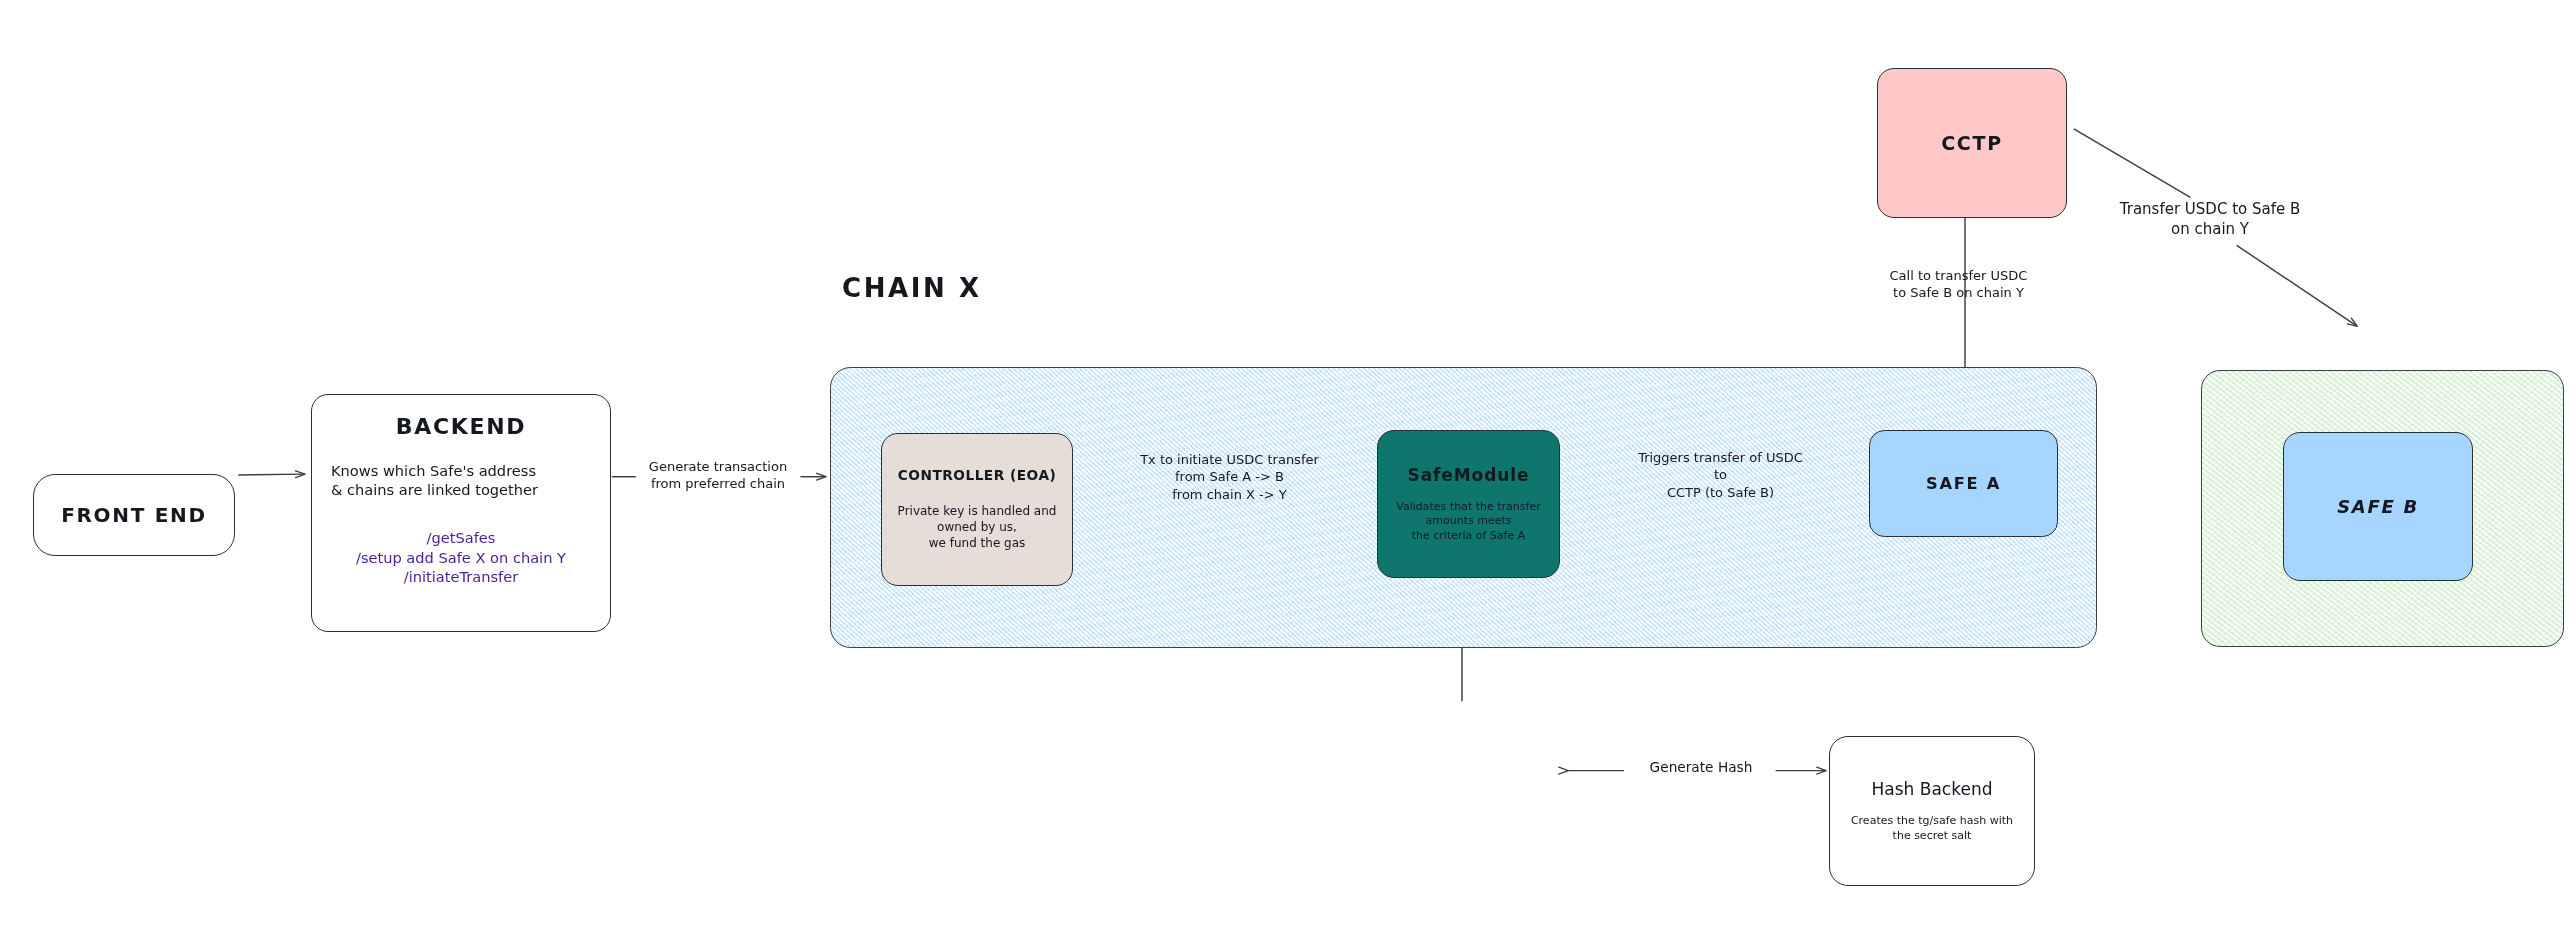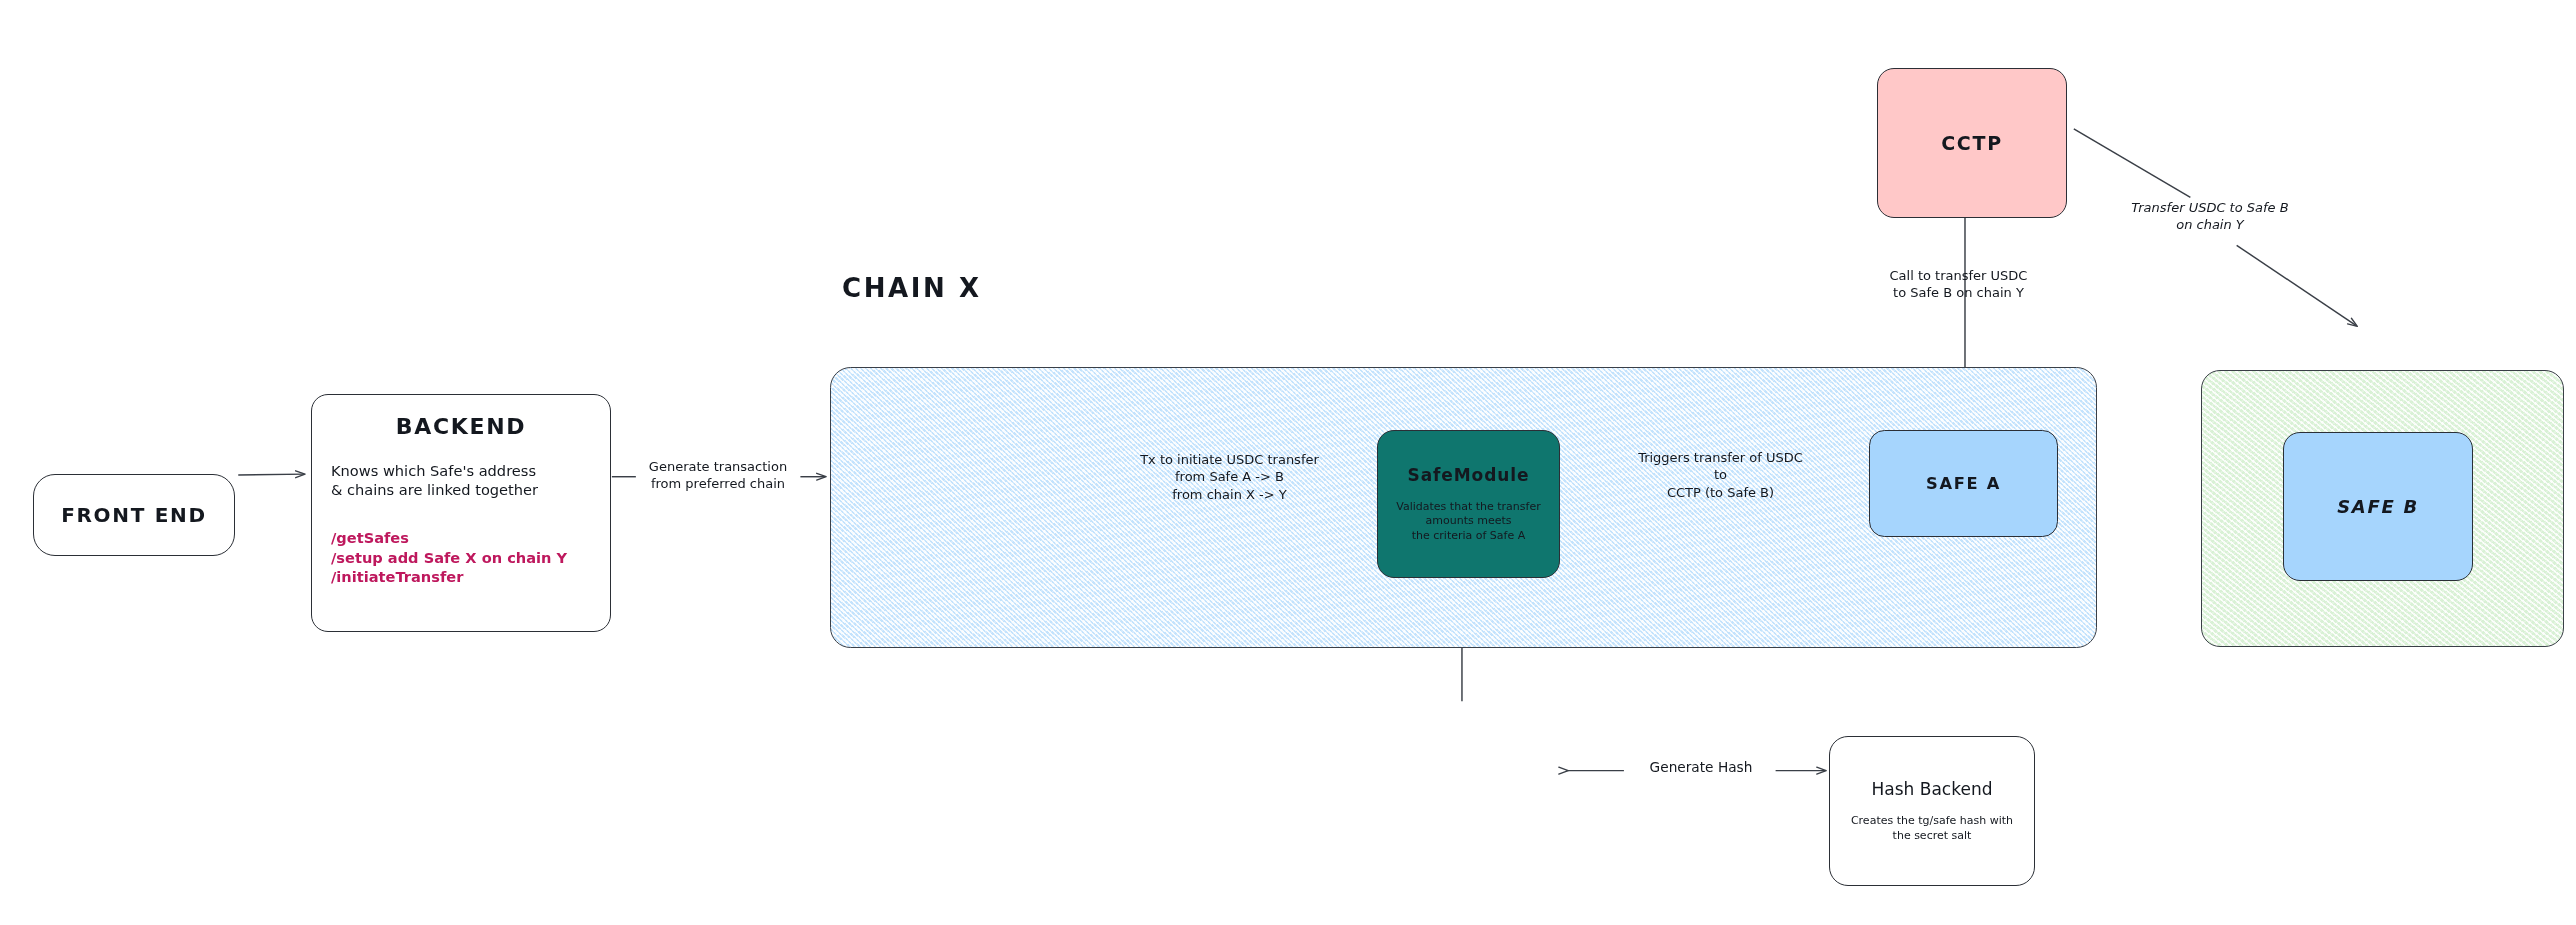--- a/index.html
+++ b/index.html
@@ -7,21 +7,21 @@
        font-family:"DejaVu Sans",sans-serif;color:#14181f;}
   #canvas{position:absolute;left:0;top:0;width:2576px;height:926px;}
   svg.layer{position:absolute;left:0;top:0;width:2576px;height:926px;pointer-events:none;}
 
   .node{position:absolute;box-sizing:border-box;border:1.7px solid #2b2f36;border-radius:19px;
         display:flex;flex-direction:column;align-items:center;justify-content:center;
         background:#ffffff;text-align:center;margin-top:40px;}
   .node.sq{border-radius:15.4px;}
   .title{font-weight:700;letter-spacing:0.9px;}
   .body{font-weight:400;line-height:1.32;}
-  .api{color:#be185d;font-weight:700;line-height:1.34;text-align:left;}
+  .api{color:#4c1d95;font-weight:400;line-height:1.34;text-align:center;}
 
   
   #front-end{left:33px;top:434px;width:202px;height:82px;border-radius:22px;}
   #front-end .title{font-size:20px;letter-spacing:1.7px;}
 
   #backend{left:311px;top:354px;width:300px;height:238px;border-radius:17px;
            align-items:stretch;justify-content:flex-start;padding:15.4px 19px 0 19px;}
   #backend .title{font-size:22px;letter-spacing:1.7px;text-align:center;margin:3.4px 0 22px 0;}
   #backend .body{font-size:14.6px;text-align:left;margin-bottom:29px;}
   #backend .api{font-size:14.6px;}
@@ -62,21 +62,21 @@
   #hash-backend{left:1829px;top:696px;width:206px;height:150px;border-radius:19px;padding:0 12px;}
   #hash-backend .title{font-size:17px;font-weight:400;margin-bottom:15.4px;letter-spacing:0;}
   #hash-backend .body{font-size:11px;}
 
   
   .edge-label{position:absolute;text-align:center;font-size:13px;line-height:1.34;color:#14181f;white-space:pre-line;}
   #lbl-generate-tx{left:634px;top:458px;width:168px;}
   #lbl-tx-initiate{left:1119px;top:451px;width:221px;font-size:13px;}
   #lbl-triggers{left:1614px;top:449px;width:213px;}
   #lbl-call-cctp{left:1858px;top:267px;width:201px;font-size:13px;}
-  #lbl-transfer-usdc{left:2103px;top:199px;width:214px;font-size:13px;font-style:italic;}
+  #lbl-transfer-usdc{left:2103px;top:199px;width:214px;font-size:15px;}
   #lbl-generate-hash{left:1628px;top:758px;width:146px;font-size:13.7px;}
 </style>
 </head>
 <body>
 
 <div id="canvas">
 
   <svg class="layer" viewBox="0 0 3006 1080">
     <defs>
       <marker id="ah" markerWidth="13" markerHeight="13" refX="11" refY="5" orient="auto" markerUnits="userSpaceOnUse">
@@ -135,20 +135,26 @@
 
   <div class="node" id="backend">
     <div class="title">BACKEND</div>
     <div class="body" style="white-space:pre-line">Knows which Safe's address
 &amp; chains are linked together</div>
     <div class="api" style="white-space:pre-line">/getSafes
 /setup add Safe X on chain Y
 /initiateTransfer</div>
   </div>
 
+  <div class="node sq" id="controller">
+    <div class="title">CONTROLLER (EOA)</div>
+    <div class="body" style="white-space:pre-line">Private key is handled and
+owned by us,
+we fund the gas</div>
+  </div>
 
   <div class="node sq" id="safe-module">
     <div class="title">SafeModule</div>
     <div class="body" style="white-space:pre-line">Validates that the transfer
 amounts meets
 the criteria of Safe A</div>
   </div>
 
   <div class="node sq" id="safe-a">
     <div class="title">SAFE A</div>

